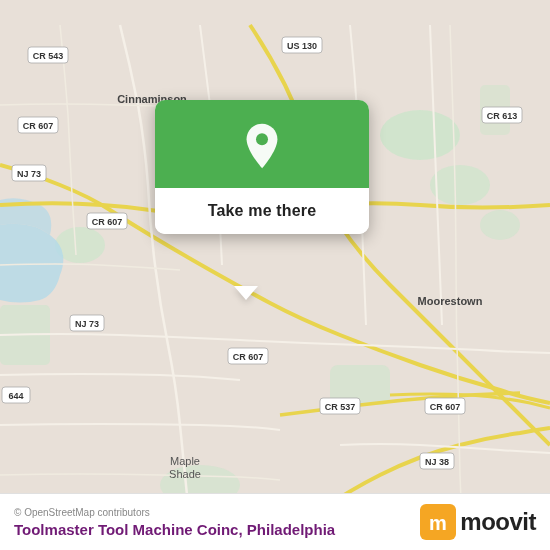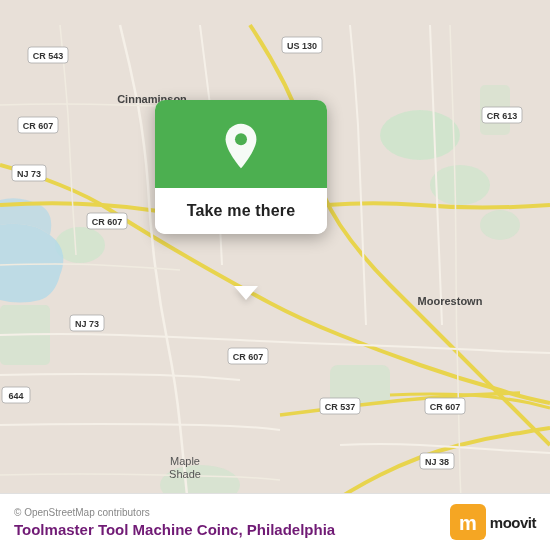--- a/index.html
+++ b/index.html
@@ -18,21 +18,21 @@
       position: absolute;
       top: 0; left: 0;
       width: 100%; height: 100%;
     }
 
     
     #popup-card {
       position: absolute;
       top: 100px;
       left: 155px;
-      width: 172px;
+      width: 214px;
       background: white;
       border-radius: 10px;
       box-shadow: 0 4px 16px rgba(0,0,0,0.3);
       overflow: hidden;
       display: flex;
       flex-direction: column;
       align-items: center;
     }
 
     #popup-green-area {
@@ -112,21 +112,21 @@
       align-items: center;
       gap: 4px;
     }
 
     #moovit-icon {
       width: 36px;
       height: 36px;
     }
 
     #moovit-label {
-      font-size: 15px;
+      font-size: 24px;
       font-weight: 700;
       color: #222;
       letter-spacing: -0.5px;
     }
   </style>
 </head>
 <body>
 
 <div id="map-container">
 

